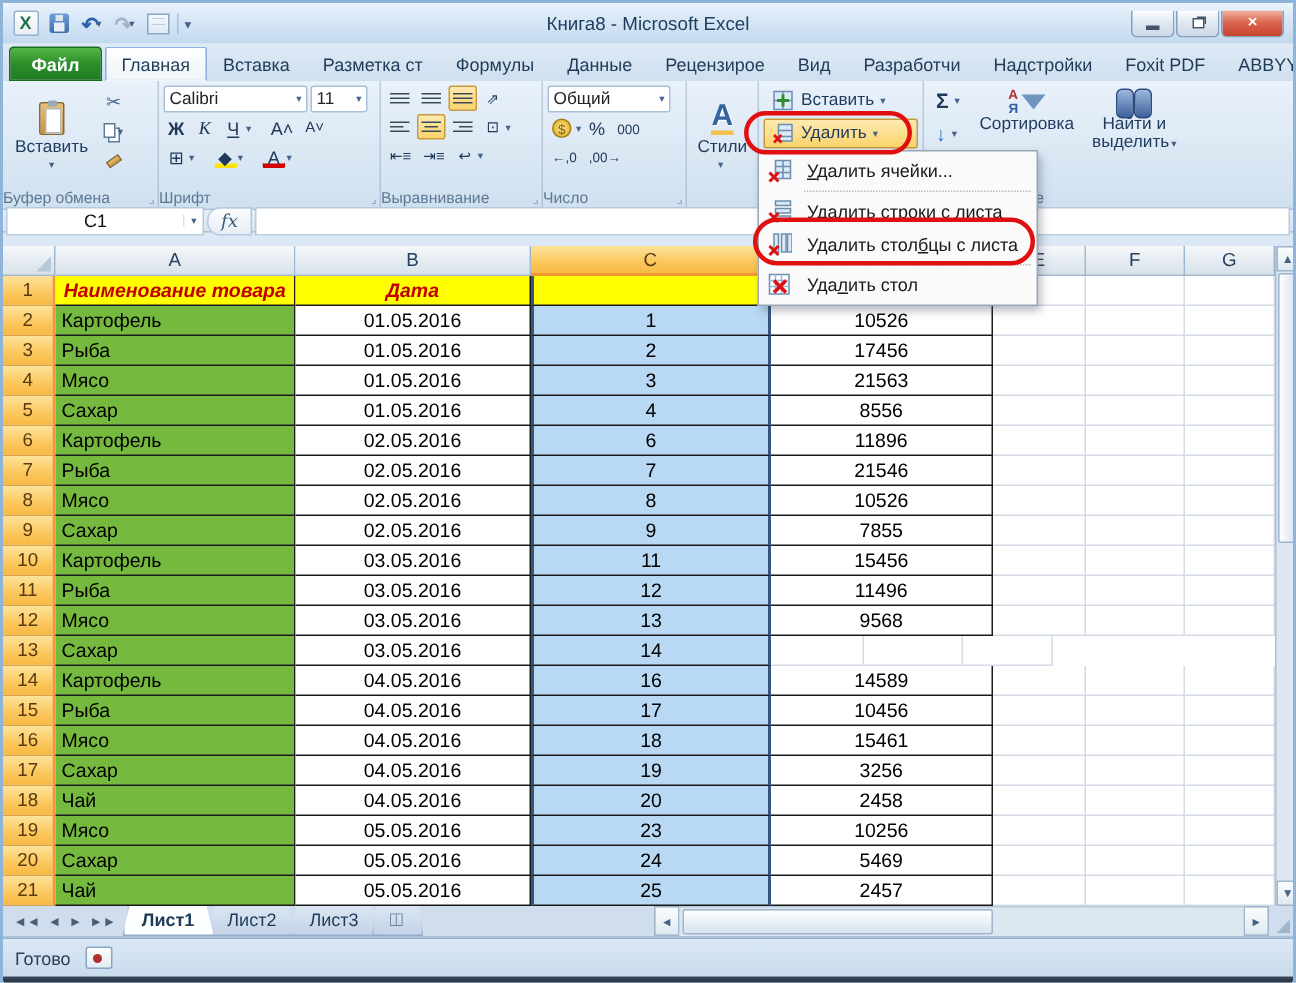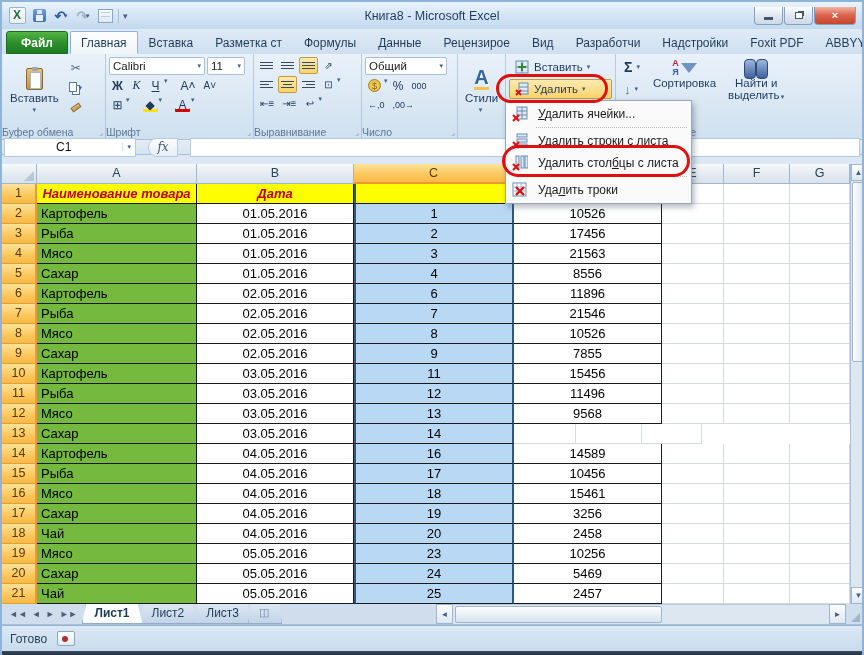--- a/index.html
+++ b/index.html
@@ -53,21 +53,21 @@
   .dlg { position:absolute; right:2px; bottom:2px; font-size:8px; color:#7b95b1; }
   .bigbtn { display:flex; flex-direction:column; align-items:center; justify-content:center; height:100%; padding:0 5px;
     font-size:11.5px; color:#1e3a5f; text-align:center; gap:2px; }
   .clipboard { width:17px; height:22px; background:linear-gradient(#e8c27a,#c89040); border:1px solid #8a6b2f; border-radius:2px; position:relative; }
   .clipboard::before { content:''; position:absolute; left:5px; top:-2px; width:6px; height:4px; background:#9aa7b4; border-radius:1px; }
   .clipboard::after { content:''; position:absolute; left:3px; top:3px; width:9px; height:15px; background:#fff; border:1px solid #b0b8c0; }
   .clip-col { display:flex; flex-direction:column; justify-content:flex-start; gap:3px; padding:2px 2px; }
   .sico { width:20px; height:17px; display:flex; align-items:center; justify-content:center; font-size:12px; color:#44618a; }
   .copy-glyph { width:8px; height:10px; border:1px solid #5b7896; background:#fff; box-shadow:3px 3px 0 -1px #fff, 3px 3px 0 0 #5b7896; margin:-2px 3px 0 0; }
   .fp-brush { width:10px; height:5px; background:linear-gradient(#e9c46a,#c89040); border:1px solid #8a6b2f; transform:rotate(-35deg); }
-  .frow { display:flex; align-items:flex-start; gap:2px; margin-bottom:2px; }
+  .frow { display:flex; align-items:center; gap:2px; margin-bottom:2px; }
   .combo { background:#fff; border:1px solid #aac0d8; border-radius:2px; font-size:11.5px; color:#222;
     display:flex; align-items:center; justify-content:space-between; padding:1px 3px; height:18px; }
   .combo .dd { font-size:7px; color:#44618a; margin-left:4px; }
   .fbtn { min-width:17px; height:17px; display:flex; align-items:center; justify-content:center; font-size:12px;
     color:#203a5a; border:1px solid transparent; border-radius:2px; padding:0 2px; }
   .fbtn.on { background:linear-gradient(#fdeab0,#fbd36b); border-color:#c79a3d; }
   .underbar-y { box-shadow:inset 0 -3px 0 #ffe400; }
   .underbar-r { box-shadow:inset 0 -3px 0 #d20000; }
   .lines { display:inline-block; width:13px; }
   .lines i { display:block; height:1.6px; background:#3a4a5a; margin:1.6px 0; }
@@ -93,21 +93,21 @@
   .sort-ico .az b:first-child{ color:#b03030; } .sort-ico .az b:last-child{ color:#2f5ea8; }
   .funnel { width:0; height:0; border-left:8px solid transparent; border-right:8px solid transparent; border-top:10px solid #6f94c0; margin-left:2px; }
   .binoc { position:relative; width:26px; height:18px; }
   .binoc::before,.binoc::after { content:''; position:absolute; top:0; width:10px; height:18px; border-radius:4px;
     background:linear-gradient(#9db8dd,#3f609c); border:1px solid #2c4a7c; }
   .binoc::before{ left:1px; } .binoc::after{ right:1px; }
 
   
   .formulabar { position:absolute; left:0; top:138px; width:100%; height:15px;
     background:linear-gradient(#e4edf7,#d6e4f1); border-bottom:1px solid #a9c0d9;
-    display:flex; align-items:center; padding:2px 2px; gap:12px; }
+    display:flex; align-items:center; padding:2px 2px; gap:2px; }
   .namebox { width:132px; height:19px; background:#fff; border:1px solid #b5cadf; display:flex; align-items:center; font-size:12px; color:#111; }
   .namebox .nb-val { flex:1; text-align:center; }
   .namebox .dd { font-size:7px; color:#44618a; padding:0 4px; border-left:1px solid #d7e2ec; }
   .fx-btn { width:30px; height:19px; background:linear-gradient(#fcfdfe,#e7eef5); border:1px solid #b5cadf;
     font-family:"DejaVu Serif", serif; font-style:italic; font-size:12px; color:#3a5a7a; text-align:center; line-height:17px; border-radius:9px 0 0 9px; }
   .fx-field { flex:1; height:19px; background:#fff; border:1px solid #b5cadf; font-size:12px; padding:0 4px; line-height:17px; }
 
   
   .grid { position:absolute; left:0; top:162px; width:864px; height:440px; background:#fff; }
   .grow, .ghead { display:flex; height:20px; }
@@ -767,21 +767,21 @@
       </div>
       <div class="menu-sep"></div>
       <div class="menu-item">
         <span class="mi-icon">
           <svg width="16" height="16">
             <rect x="1" y="1" width="13" height="13" fill="#fff" stroke="#6b8db0"></rect>
             <path d="M1 5h13M1 9h13M5 1v13M9 1v13" stroke="#9db8d2"></path>
             <path d="M4 5l8 8M12 5l-8 8" stroke="#d11" stroke-width="2.4"></path>
           </svg>
         </span>
-        <span class="mi-label"><span>Уда</span><u>л</u><span>ить троки</span></span>
+        <span class="mi-label"><span>Уда</span><u>л</u><span>ить стол</span></span>
       </div>
     </div>
 
   <div class="oval" id="oval-delete-btn"></div>
   <div class="oval" id="oval-menu-item"></div>
 
   <div class="bottomedge"></div>
 </div>
 
 </body></html>

